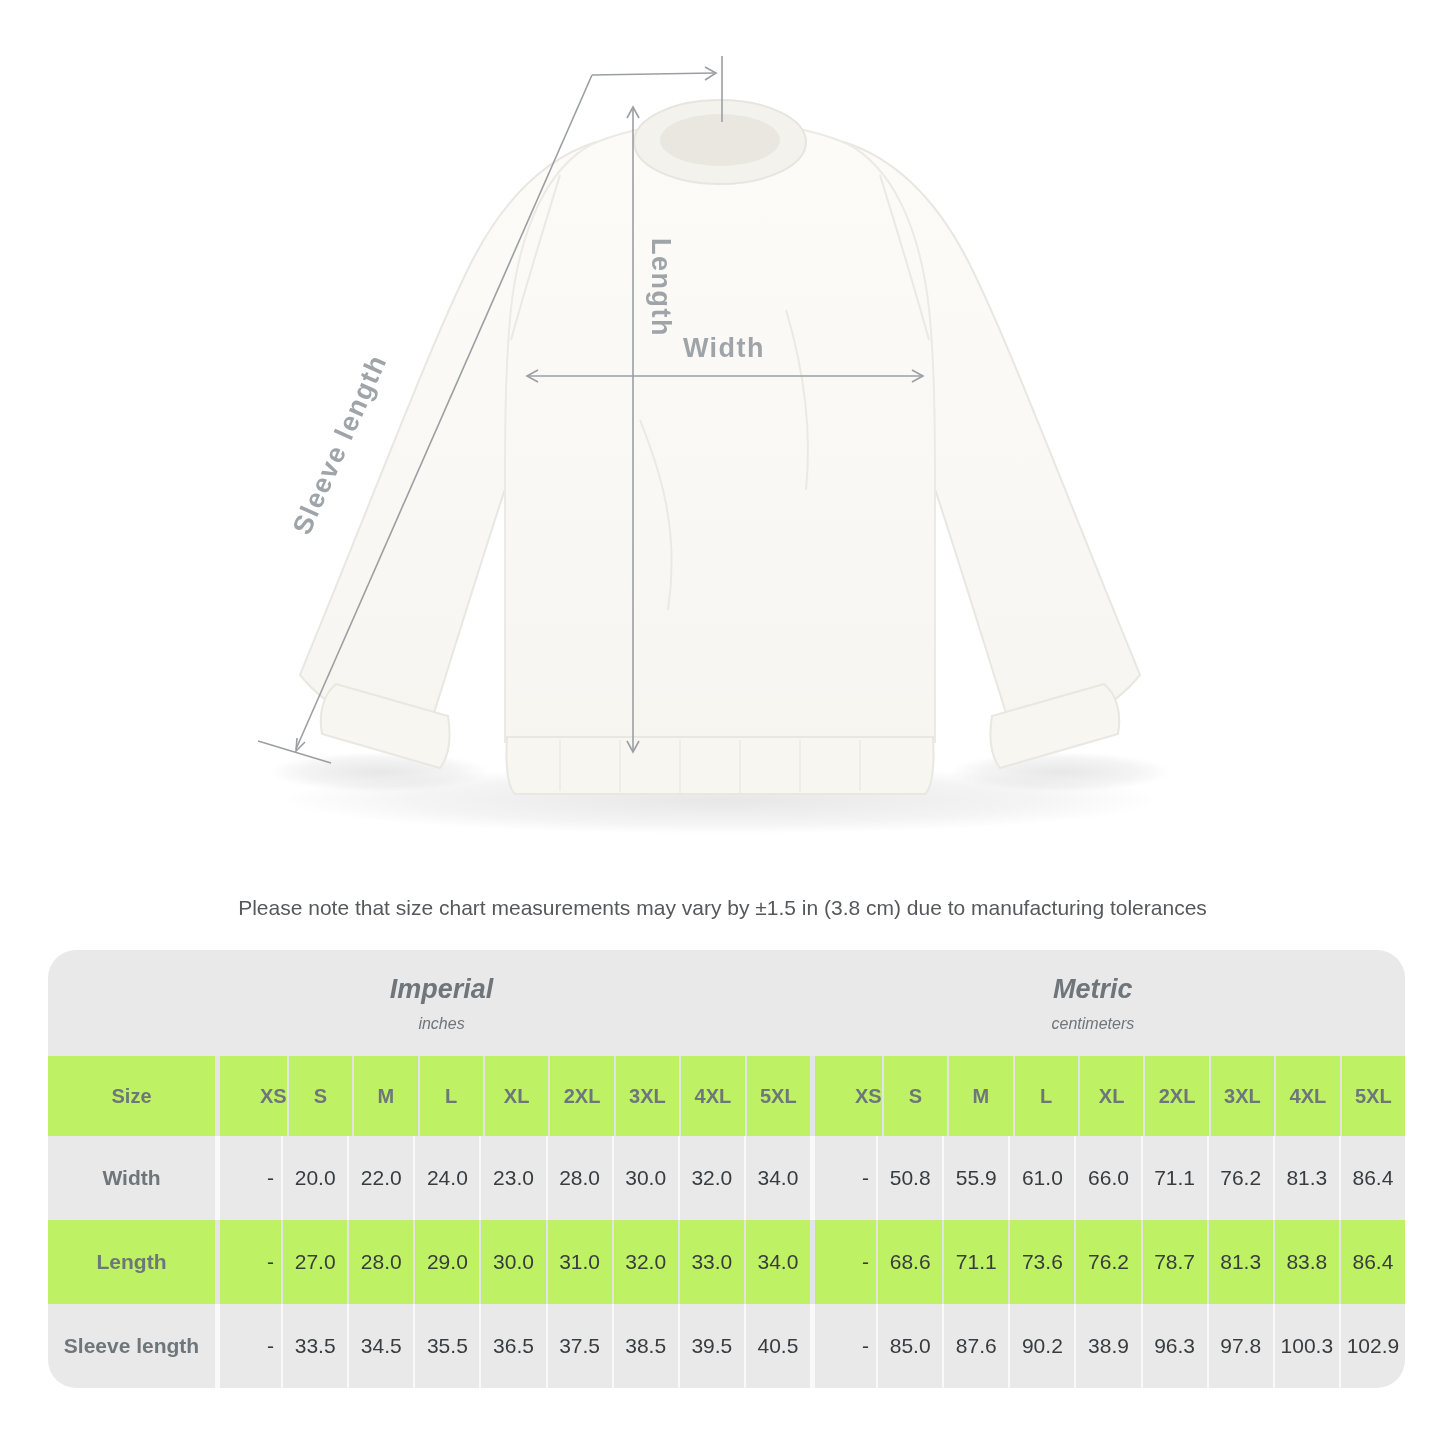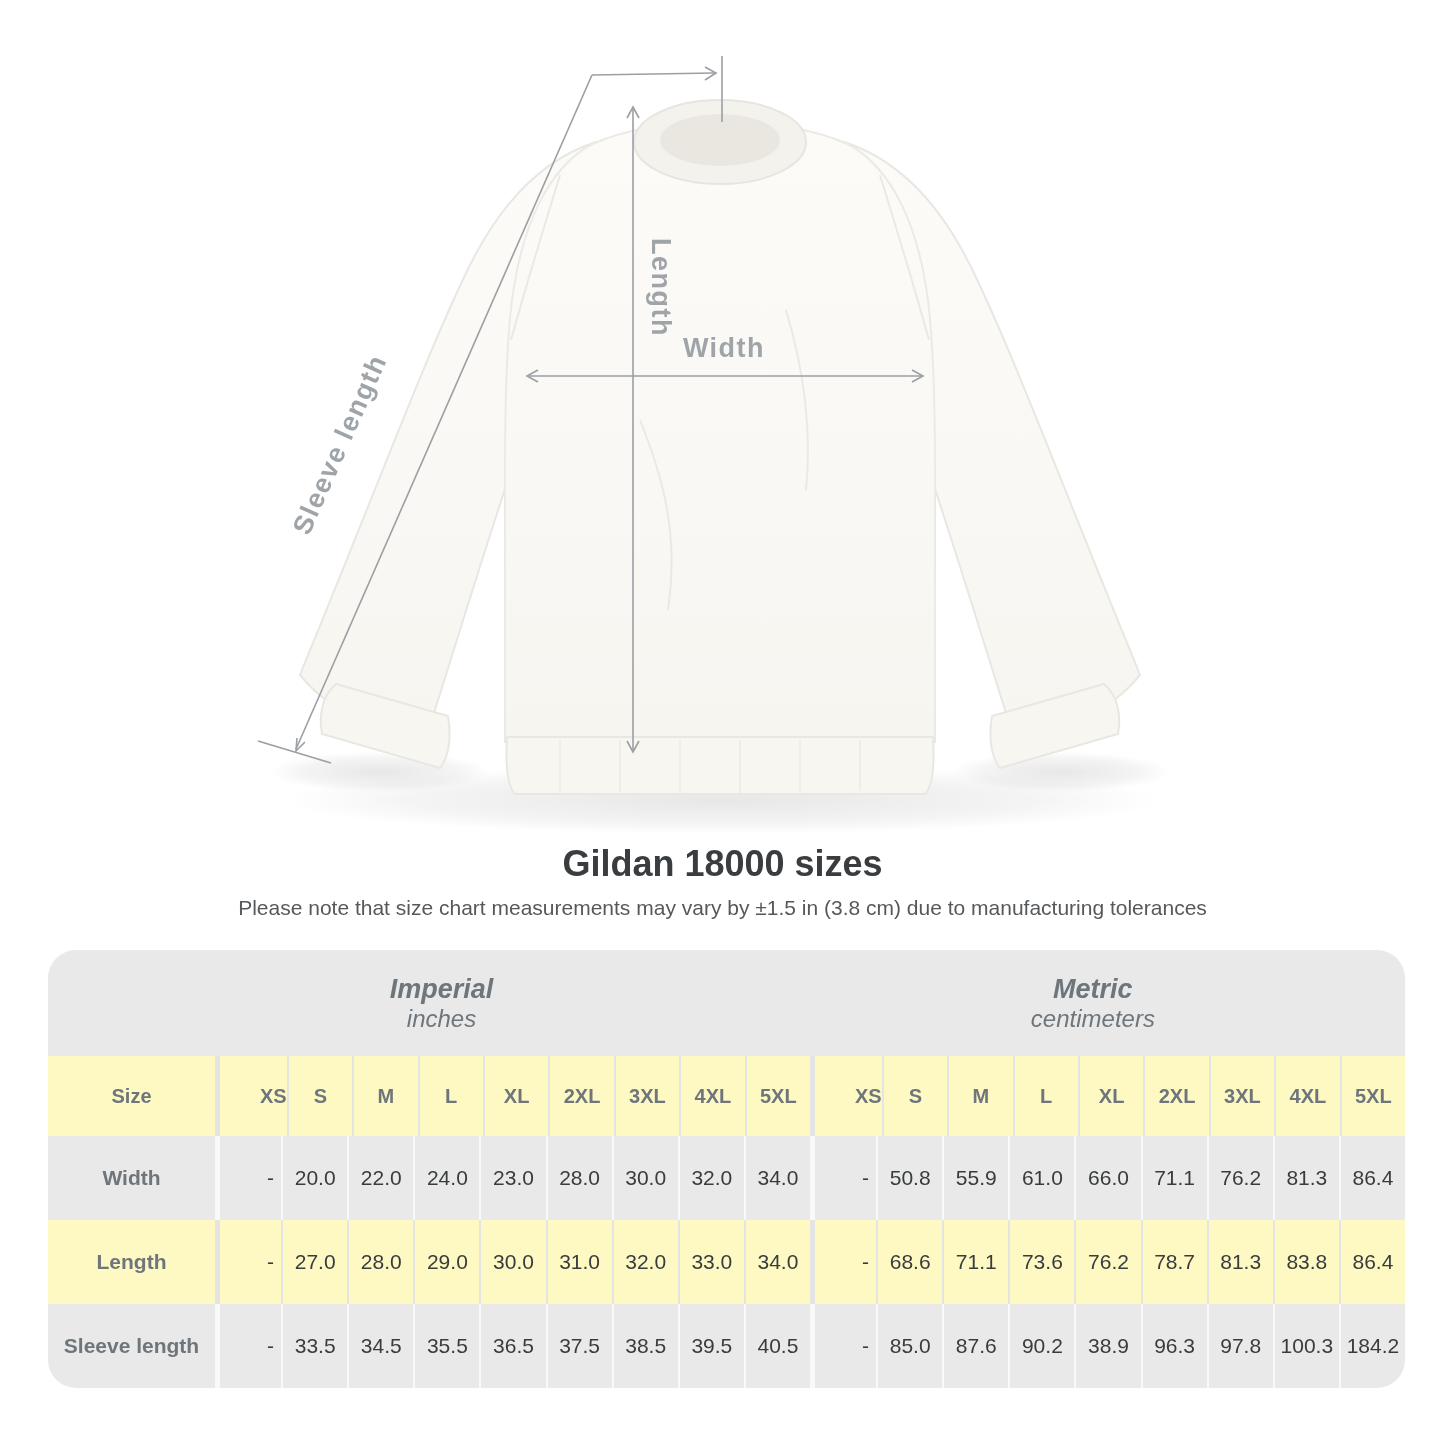--- a/index.html
+++ b/index.html
@@ -43,31 +43,31 @@
     background:#ffffff;
   }
   .band{
     height:106px;background:var(--band);position:relative;
   }
   .unit-group{
     position:absolute;top:24px;transform:translateX(-50%);
     text-align:center;color:var(--graytext);
   }
   .unit-group .g-label{font-size:27px;font-weight:700;font-style:italic;}
-  .unit-group .g-sub{font-size:24px;font-style:italic;}
+  .unit-group .g-sub{font-size:16px;font-style:italic;margin-top:10px;}
   .unit-imperial{left:29%;}
   .unit-metric{left:77%;}
 
   .trow{
     display:grid;
     grid-template-columns:167px repeat(18, 1fr);
     height:84px;
   }
   .trow.head-row{height:80px;}
-  .trow.white{background:#fef9c3;}
+  .trow.white{background:#bef264;}
   .trow.gray{background:var(--band);}
   .cell{
     display:flex;align-items:center;justify-content:center;
     height:100%;
     font-size:21px;color:var(--valtext);
     border-left:2px solid transparent;
     white-space:nowrap;
   }
   .trow.white .cell:not(.rowlabel){border-left-color:var(--divider-on-white);}
   .trow.gray  .cell:not(.rowlabel){border-left-color:var(--divider-on-gray);}
@@ -162,21 +162,20 @@
       </g>
 
       <g>
         <text class="mtext" transform="translate(652,238) rotate(90)">Length</text>
         <text class="mtext" x="724" y="357" text-anchor="middle">Width</text>
         <text class="mtext" transform="translate(348,448) rotate(-66)" text-anchor="middle">Sleeve length</text>
       </g>
     </svg>
   </div>
 
-  <div class="page-title">Gildan 18000 sizes</div>
   <div class="page-note">Please note that size chart measurements may vary by ±1.5 in (3.8 cm) due to manufacturing tolerances</div>
 
   <div class="size-table">
     <div class="band">
       <div class="unit-group unit-imperial">
         <div class="g-label">Imperial</div>
         <div class="g-sub">inches</div>
       </div>
       <div class="unit-group unit-metric">
         <div class="g-label">Metric</div>
@@ -263,18 +262,18 @@
           <div class="cell">39.5</div>
           <div class="cell">40.5</div>
           <div class="cell group-start">-</div>
           <div class="cell">85.0</div>
           <div class="cell">87.6</div>
           <div class="cell">90.2</div>
           <div class="cell">38.9</div>
           <div class="cell">96.3</div>
           <div class="cell">97.8</div>
           <div class="cell">100.3</div>
-          <div class="cell">184.2</div>
+          <div class="cell">102.9</div>
         </div>
       </div>
   </div>
 
 </div>
 
 </body></html>

